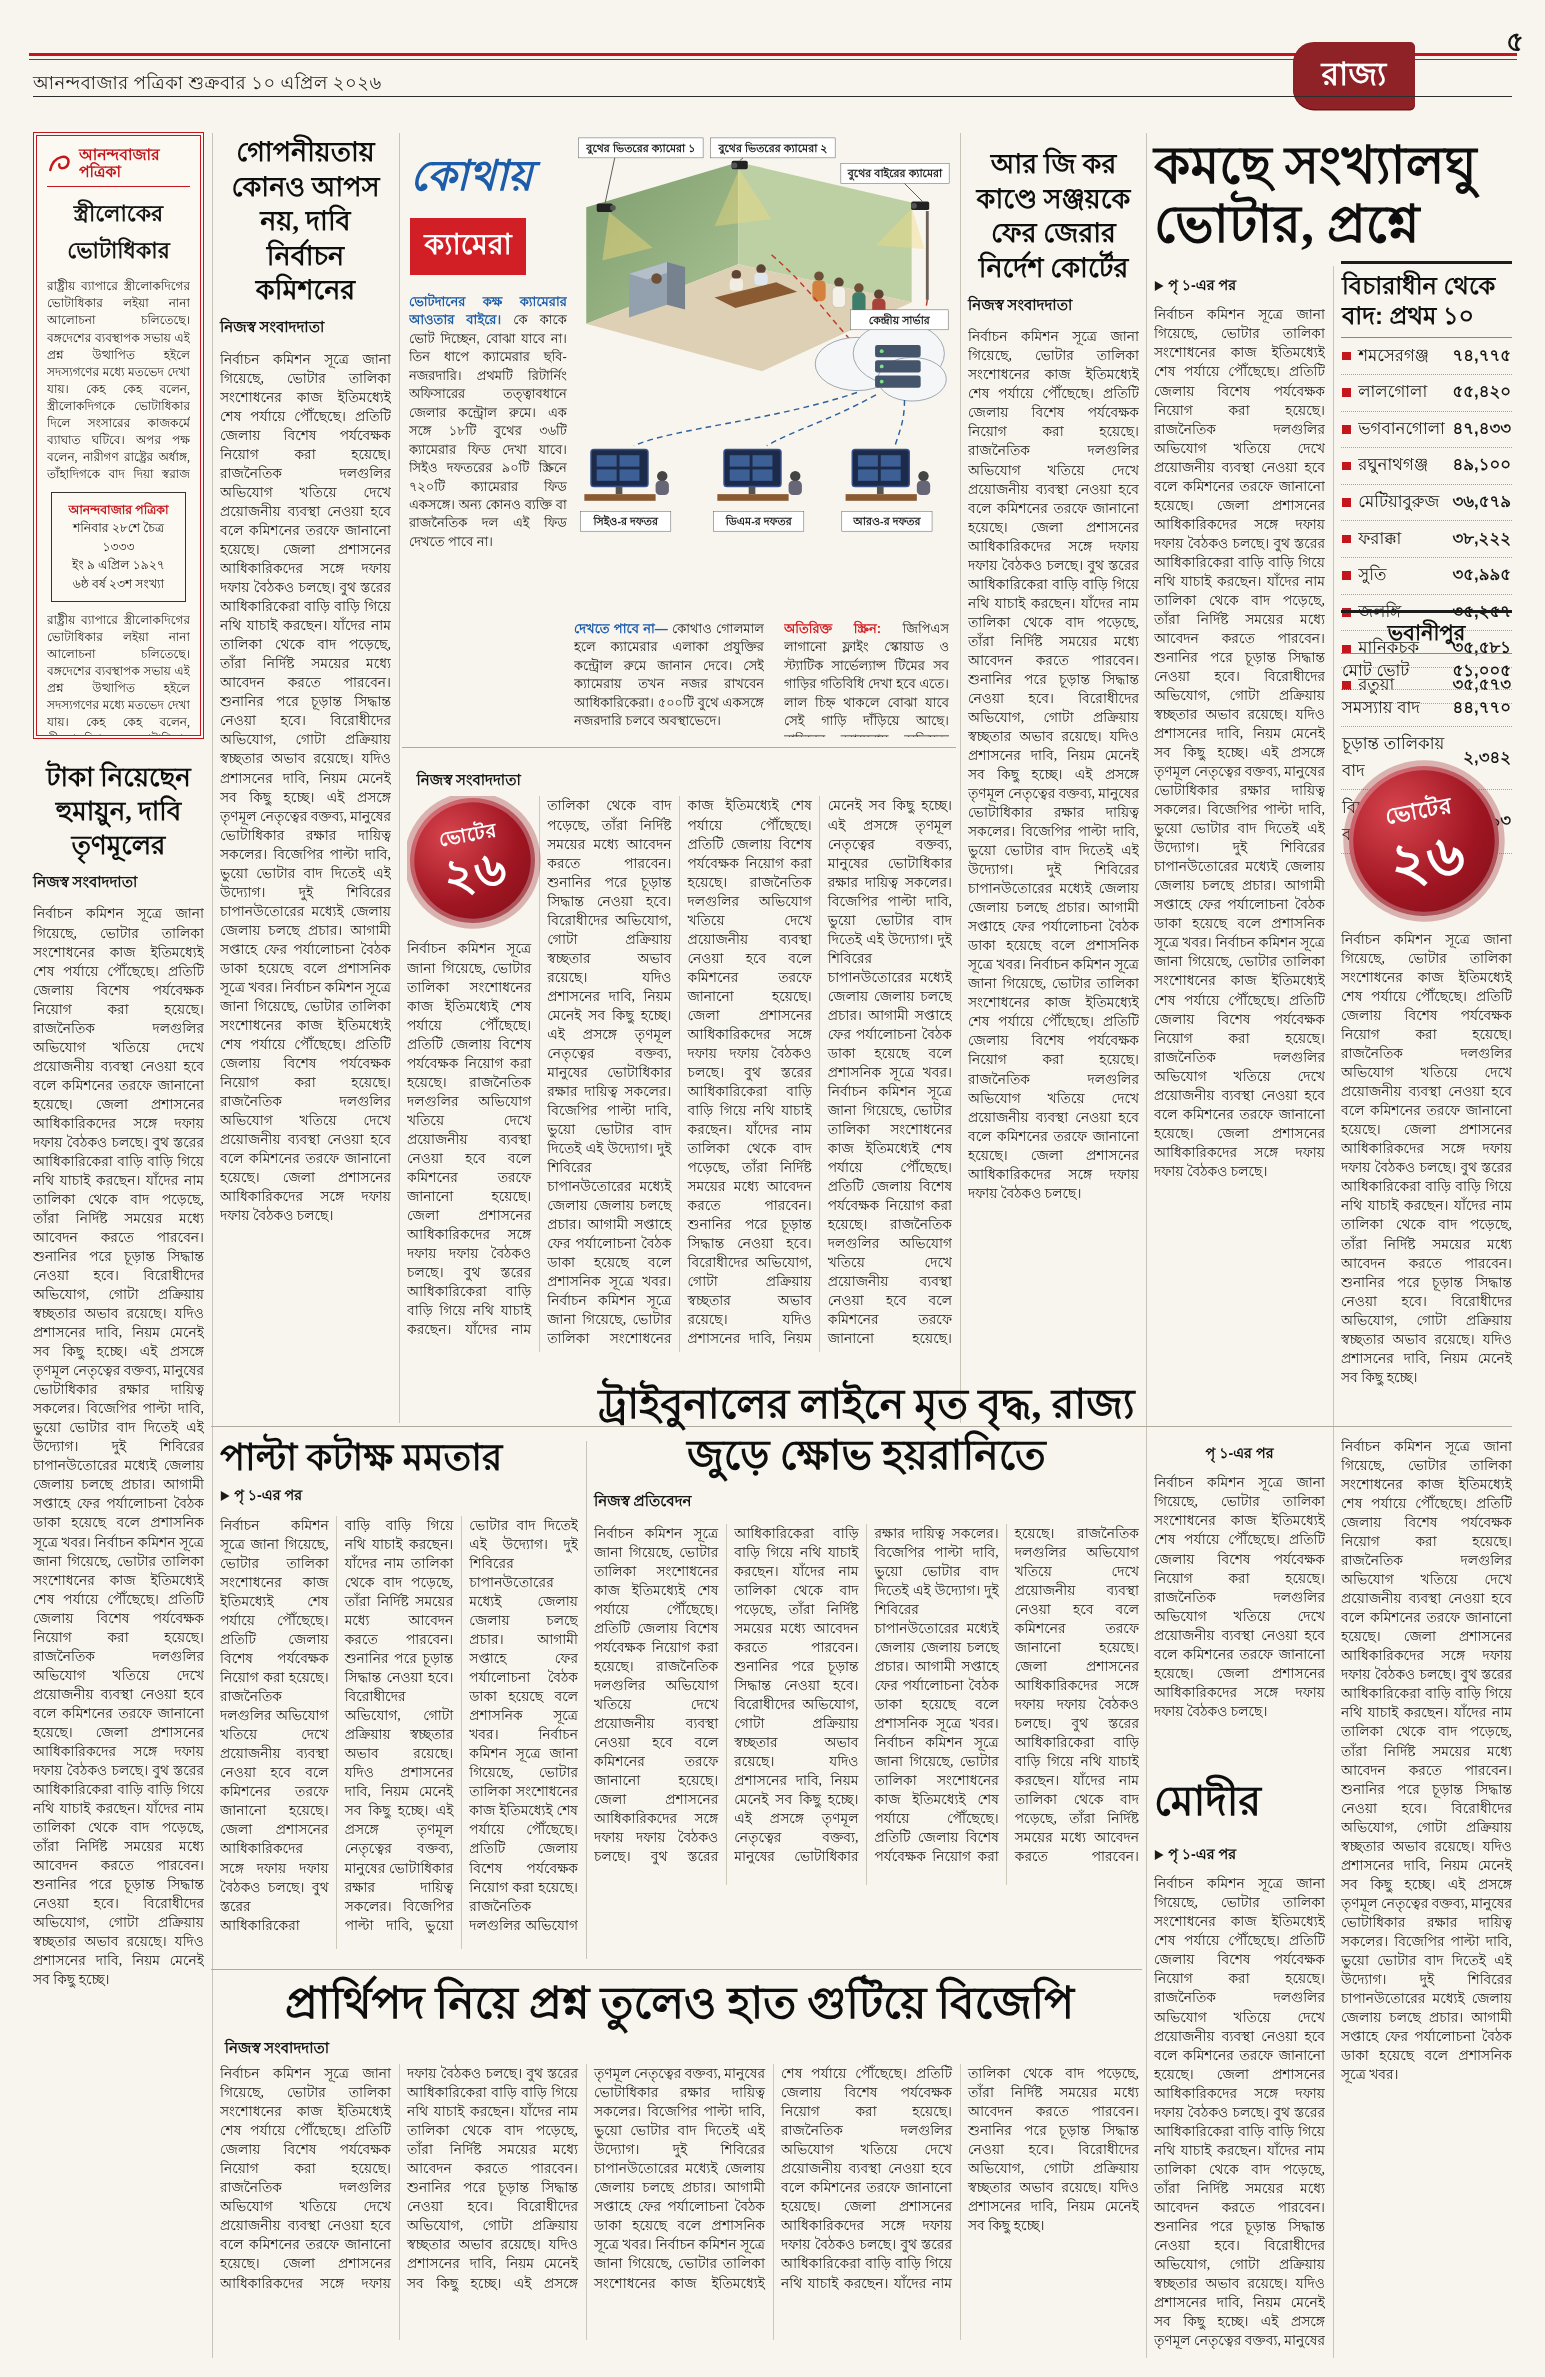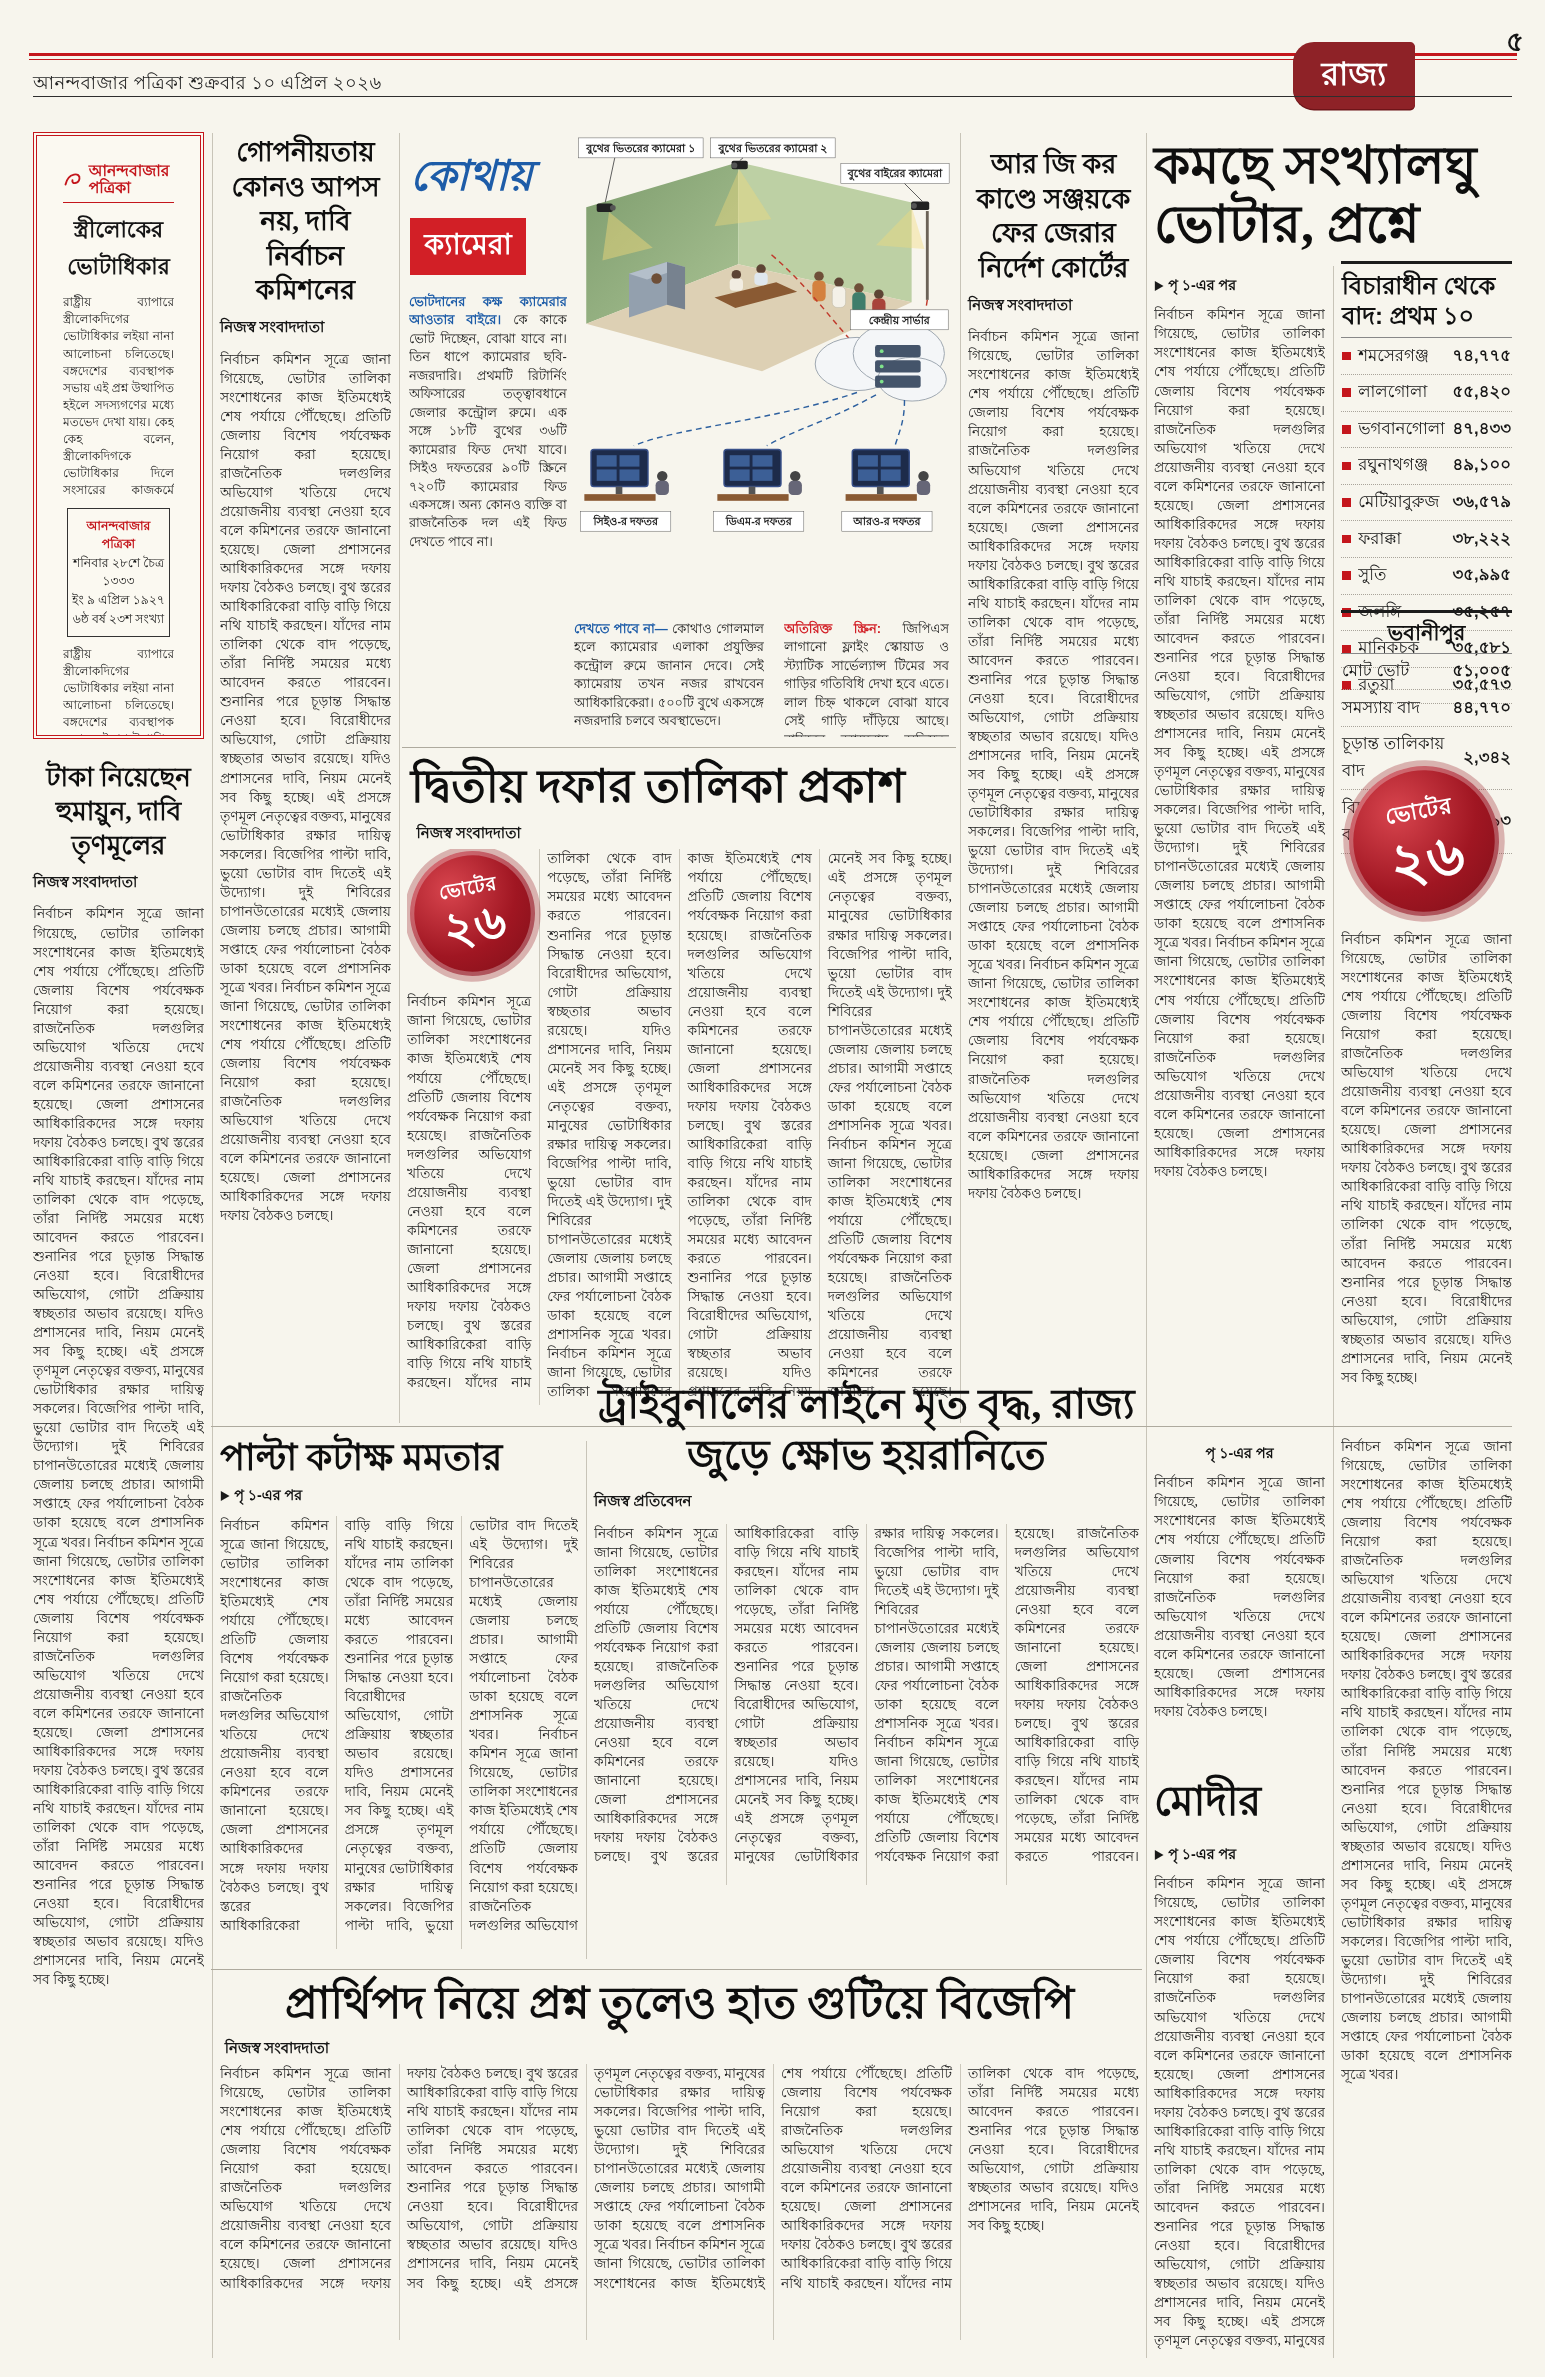--- a/index.html
+++ b/index.html
@@ -18,21 +18,21 @@
   .small{font-size:12px;line-height:1.42;}
   .cols3{column-count:3;column-gap:16px;column-rule:0.5px solid #ccc8bc;}
   .cols4{column-count:4;column-gap:16px;column-rule:0.5px solid #ccc8bc;}
   .cols5{column-count:5;column-gap:16px;column-rule:0.5px solid #ccc8bc;}
   .page-number{font-size:27.6px;font-weight:700;}
   .dateline{font-size:18px;letter-spacing:0.5px;color:#222;}
   .section-badge{background:#8e2227;color:#fff;font-weight:800;font-size:32px;
                  padding:6.7px 28.5px;border-radius:21px 4.8px 4.8px 21px;
                  font-family:"Liberation Serif",serif;box-shadow:0 1.4px 0 #6d1418;}
   
-  .archive-box{border:4.3px double #c4161c;background:#fbf9f1;padding:26px;overflow:hidden;}
+  .archive-box{border:4.3px double #c4161c;background:#fbf9f1;padding:10px;overflow:hidden;}
   .arch-logo{display:flex;align-items:center;gap:4.8px;border-bottom:1.4px solid #c4161c;padding-bottom:5.7px;}
   .arch-logo-text{color:#c4161c;font-weight:800;font-size:15.7px;line-height:1.1;}
   .arch-headline{font-size:22px;text-align:center;margin:8.6px 0;font-weight:800;}
   .issue-box{border:1px solid #333;margin:9.5px 3.8px;padding:7.6px 3.8px;text-align:center;
              font-size:12.4px;line-height:1.5;}
   .issue-box .ib-0{font-weight:800;color:#c4161c;}
   
   .news-table{font-family:"Liberation Sans",sans-serif;}
   .t-title{font-weight:800;font-size:24px;line-height:1.25;border-top:3.3px solid #1c1c1c;
            border-bottom:1px solid #888;padding:6.7px 1px;color:#101010;}
@@ -356,21 +356,20 @@
     </div>
 </div>
 
 <div class="abs seal" style="left:1349px;top:766px;width:150px;height:150px;">
   <span class="s-top">ভোটের</span>
   <span class="s-year">২৬</span>
 </div>
 <div class="abs body-text" style="left:1341px;top:930px;width:171px;height:490px;">নির্বাচন কমিশন সূত্রে জানা গিয়েছে, ভোটার তালিকা সংশোধনের কাজ ইতিমধ্যেই শেষ পর্যায়ে পৌঁছেছে। প্রতিটি জেলায় বিশেষ পর্যবেক্ষক নিয়োগ করা হয়েছে। রাজনৈতিক দলগুলির অভিযোগ খতিয়ে দেখে প্রয়োজনীয় ব্যবস্থা নেওয়া হবে বলে কমিশনের তরফে জানানো হয়েছে। জেলা প্রশাসনের আধিকারিকদের সঙ্গে দফায় দফায় বৈঠকও চলছে।  বুথ স্তরের আধিকারিকেরা বাড়ি বাড়ি গিয়ে নথি যাচাই করছেন। যাঁদের নাম তালিকা থেকে বাদ পড়েছে, তাঁরা নির্দিষ্ট সময়ের মধ্যে আবেদন করতে পারবেন। শুনানির পরে চূড়ান্ত সিদ্ধান্ত নেওয়া হবে। বিরোধীদের অভিযোগ, গোটা প্রক্রিয়ায় স্বচ্ছতার অভাব রয়েছে। যদিও প্রশাসনের দাবি, নিয়ম মেনেই সব কিছু হচ্ছে।</div>
 
 <div class="abs" style="left:407px;top:761px;width:545px;">
-  <h1 class="headline" style="font-size:46px;line-height:1.15;padding-left:3.8px;">দ্বিতীয় দফার তালিকা প্রকাশ</h1>
   <div class="byline" style="width:143px;margin:6.7px 0 3.8px 9.5px;">নিজস্ব সংবাদদাতা</div>
   <div class="body-text cols4" style="height:556px;position:relative;">
     <div style="height:143px;"></div>
     <div class="abs seal" style="left:2.9px;top:1.9px;width:125px;height:125px;">
       <span class="s-top" style="font-size:19px;">ভোটের</span>
       <span class="s-year" style="font-size:48px;">২৬</span>
     </div>
     <span class="body-text">নির্বাচন কমিশন সূত্রে জানা গিয়েছে, ভোটার তালিকা সংশোধনের কাজ ইতিমধ্যেই শেষ পর্যায়ে পৌঁছেছে। প্রতিটি জেলায় বিশেষ পর্যবেক্ষক নিয়োগ করা হয়েছে। রাজনৈতিক দলগুলির অভিযোগ খতিয়ে দেখে প্রয়োজনীয় ব্যবস্থা নেওয়া হবে বলে কমিশনের তরফে জানানো হয়েছে। জেলা প্রশাসনের আধিকারিকদের সঙ্গে দফায় দফায় বৈঠকও চলছে।  বুথ স্তরের আধিকারিকেরা বাড়ি বাড়ি গিয়ে নথি যাচাই করছেন। যাঁদের নাম তালিকা থেকে বাদ পড়েছে, তাঁরা নির্দিষ্ট সময়ের মধ্যে আবেদন করতে পারবেন। শুনানির পরে চূড়ান্ত সিদ্ধান্ত নেওয়া হবে। বিরোধীদের অভিযোগ, গোটা প্রক্রিয়ায় স্বচ্ছতার অভাব রয়েছে। যদিও প্রশাসনের দাবি, নিয়ম মেনেই সব কিছু হচ্ছে।  এই প্রসঙ্গে তৃণমূল নেতৃত্বের বক্তব্য, মানুষের ভোটাধিকার রক্ষার দায়িত্ব সকলের। বিজেপির পাল্টা দাবি, ভুয়ো ভোটার বাদ দিতেই এই উদ্যোগ। দুই শিবিরের চাপানউতোরের মধ্যেই জেলায় জেলায় চলছে প্রচার। আগামী সপ্তাহে ফের পর্যালোচনা বৈঠক ডাকা হয়েছে বলে প্রশাসনিক সূত্রে খবর।  নির্বাচন কমিশন সূত্রে জানা গিয়েছে, ভোটার তালিকা সংশোধনের কাজ ইতিমধ্যেই শেষ পর্যায়ে পৌঁছেছে। প্রতিটি জেলায় বিশেষ পর্যবেক্ষক নিয়োগ করা হয়েছে। রাজনৈতিক দলগুলির অভিযোগ খতিয়ে দেখে প্রয়োজনীয় ব্যবস্থা নেওয়া হবে বলে কমিশনের তরফে জানানো হয়েছে। জেলা প্রশাসনের আধিকারিকদের সঙ্গে দফায় দফায় বৈঠকও চলছে।  বুথ স্তরের আধিকারিকেরা বাড়ি বাড়ি গিয়ে নথি যাচাই করছেন। যাঁদের নাম তালিকা থেকে বাদ পড়েছে, তাঁরা নির্দিষ্ট সময়ের মধ্যে আবেদন করতে পারবেন। শুনানির পরে চূড়ান্ত সিদ্ধান্ত নেওয়া হবে। বিরোধীদের অভিযোগ, গোটা প্রক্রিয়ায় স্বচ্ছতার অভাব রয়েছে। যদিও প্রশাসনের দাবি, নিয়ম মেনেই সব কিছু হচ্ছে।  এই প্রসঙ্গে তৃণমূল নেতৃত্বের বক্তব্য, মানুষের ভোটাধিকার রক্ষার দায়িত্ব সকলের। বিজেপির পাল্টা দাবি, ভুয়ো ভোটার বাদ দিতেই এই উদ্যোগ। দুই শিবিরের চাপানউতোরের মধ্যেই জেলায় জেলায় চলছে প্রচার। আগামী সপ্তাহে ফের পর্যালোচনা বৈঠক ডাকা হয়েছে বলে প্রশাসনিক সূত্রে খবর।  নির্বাচন কমিশন সূত্রে জানা গিয়েছে, ভোটার তালিকা সংশোধনের কাজ ইতিমধ্যেই শেষ পর্যায়ে পৌঁছেছে। প্রতিটি জেলায় বিশেষ পর্যবেক্ষক নিয়োগ করা হয়েছে। রাজনৈতিক দলগুলির অভিযোগ খতিয়ে দেখে প্রয়োজনীয় ব্যবস্থা নেওয়া হবে বলে কমিশনের তরফে জানানো হয়েছে। জেলা প্রশাসনের আধিকারিকদের সঙ্গে দফায় দফায় বৈঠকও চলছে।</span>
   </div>
 </div>

